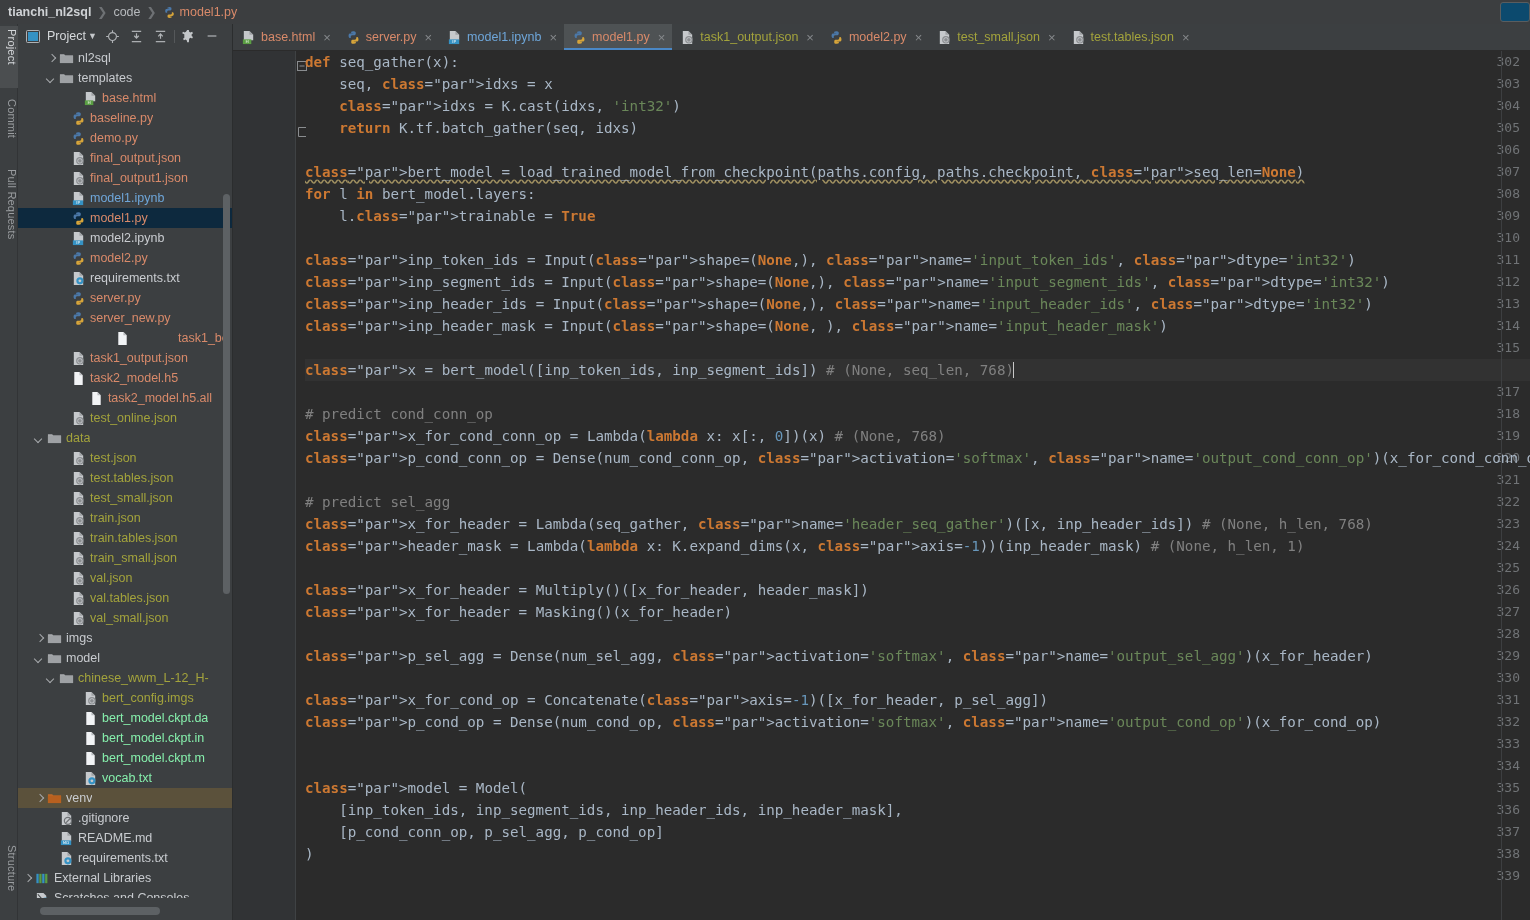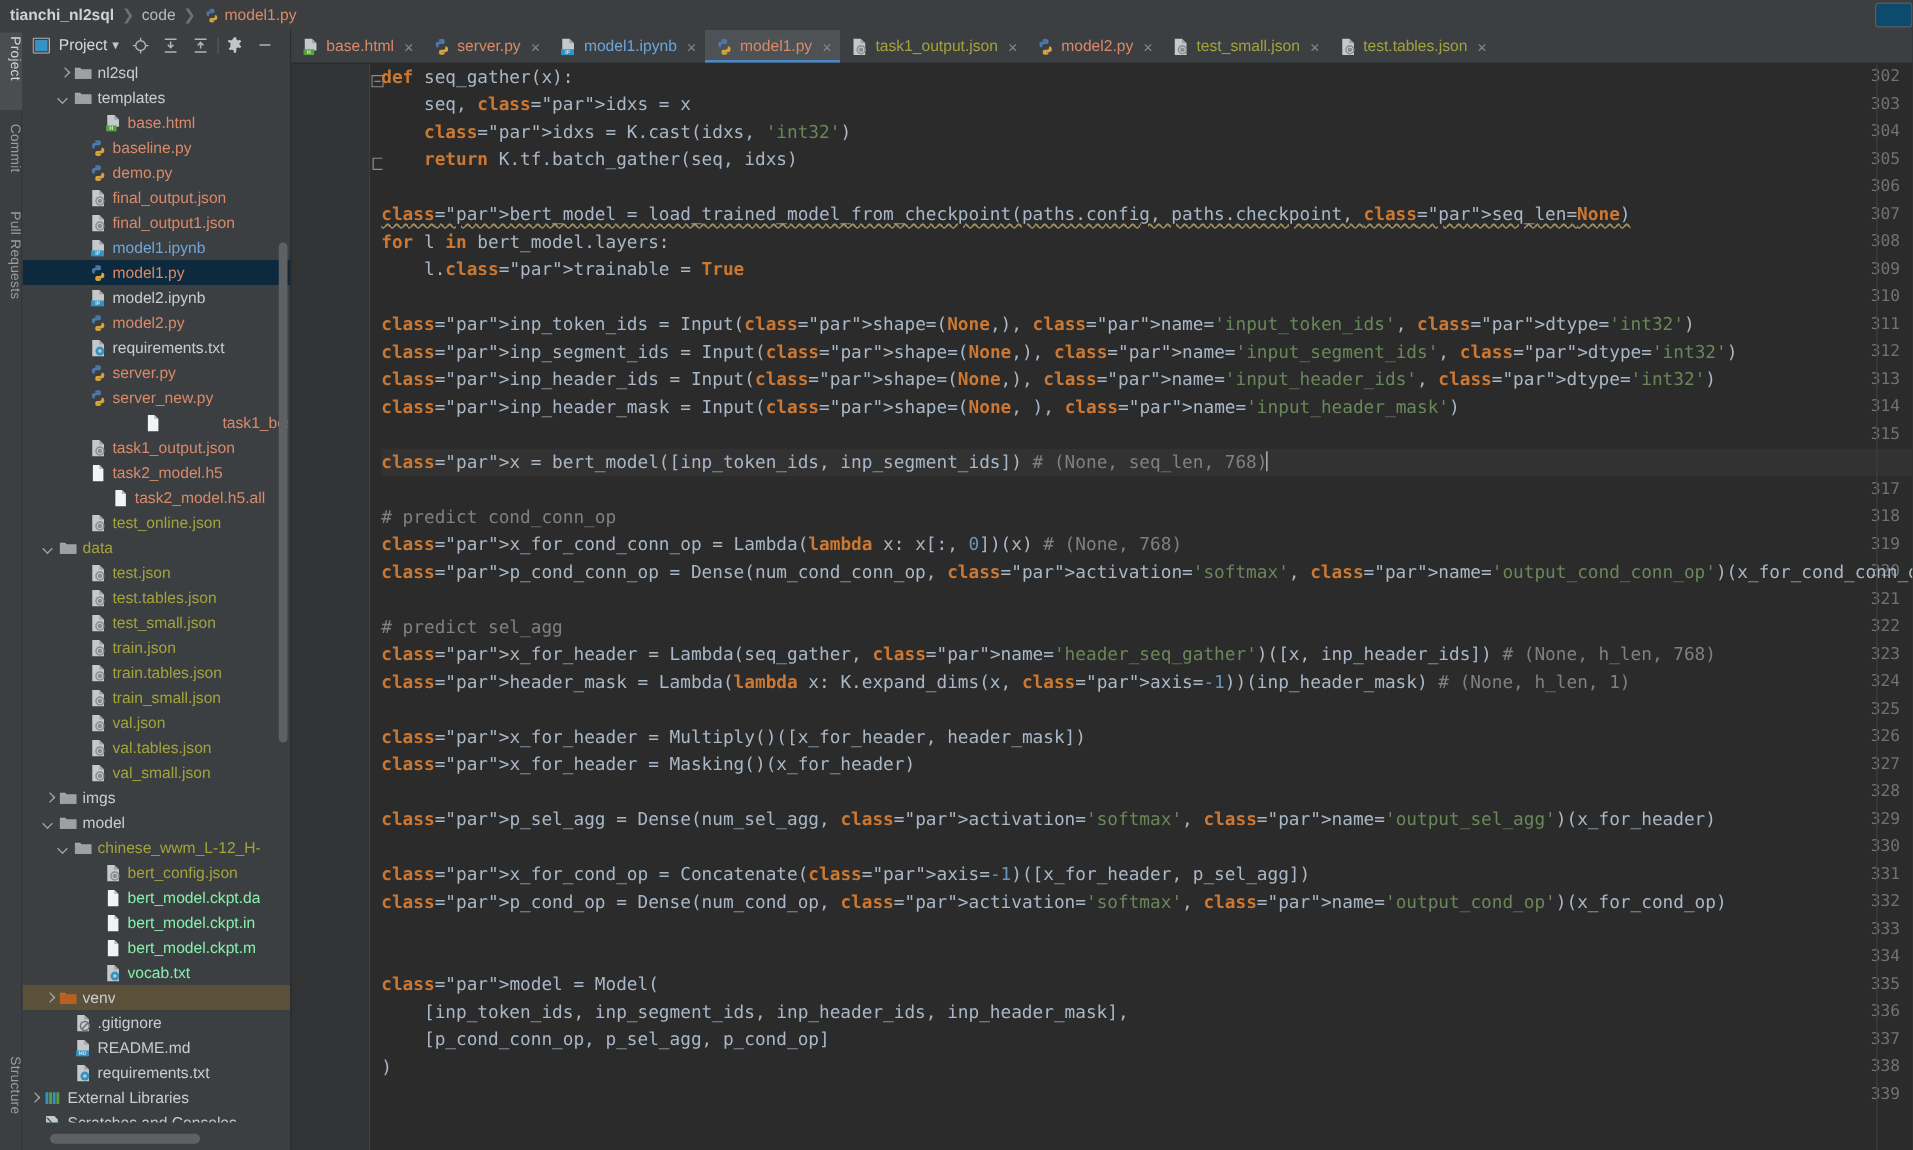--- a/index.html
+++ b/index.html
@@ -604,21 +604,21 @@
           <span class="tlabel c-folder-y">chinese_wwm_L-12_H-</span>
         </div>
         <div class="trow" style="padding-left: 52px;">
           <span class="arrow "></span>
           <span class="ficon"><svg width="15" height="15" viewBox="0 0 16 16">
               <path d="M3 1h6l4 4v10H3z" fill="#c6c9cc"></path>
               <path d="M9 1l4 4H9z" fill="#9fa2a5"></path>
               <circle cx="9.5" cy="10.5" r="4" fill="#8a8d90"></circle>
               <circle cx="9.5" cy="10.5" r="2.4" fill="none" stroke="#cfd2d5" stroke-width="0.8"></circle>
             </svg></span>
-          <span class="tlabel c-json-y">bert_config.json</span>
+          <span class="tlabel c-json-y">bert_config.imgs</span>
         </div>
         <div class="trow" style="padding-left: 52px;">
           <span class="arrow "></span>
           <span class="ficon"><svg width="15" height="15" viewBox="0 0 16 16">
               <path d="M3.5 1h5.5l3.5 3.5V15h-9z" fill="#f1f3f5" stroke="#9b9e a1"></path>
               <path d="M9 1l3.5 3.5H9z" fill="#b8bbbe"></path>
             </svg></span>
           <span class="tlabel c-txt-y">bert_model.ckpt.da</span>
         </div>
         <div class="trow" style="padding-left: 52px;">

